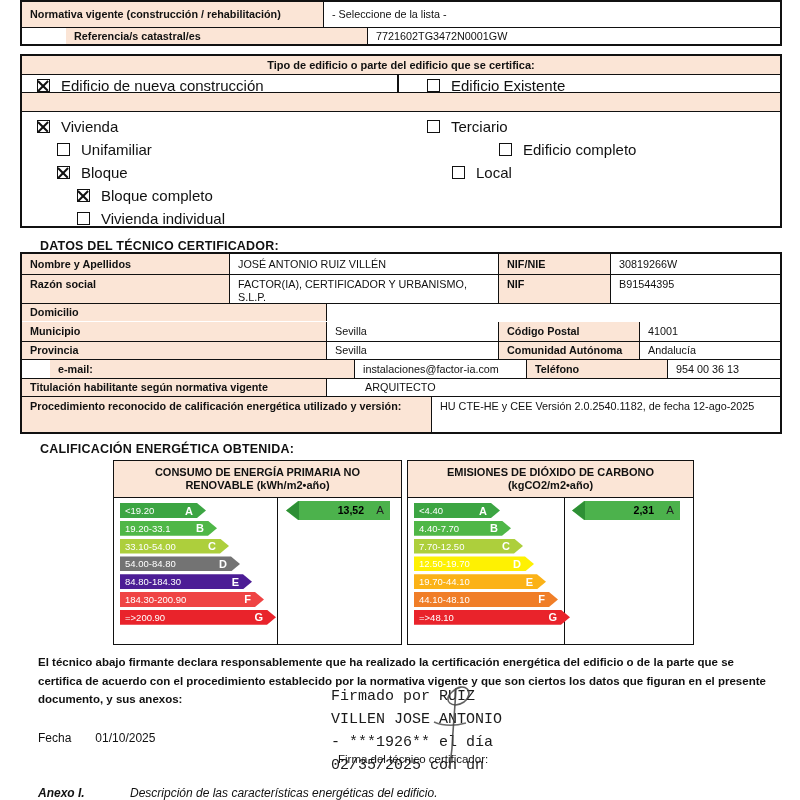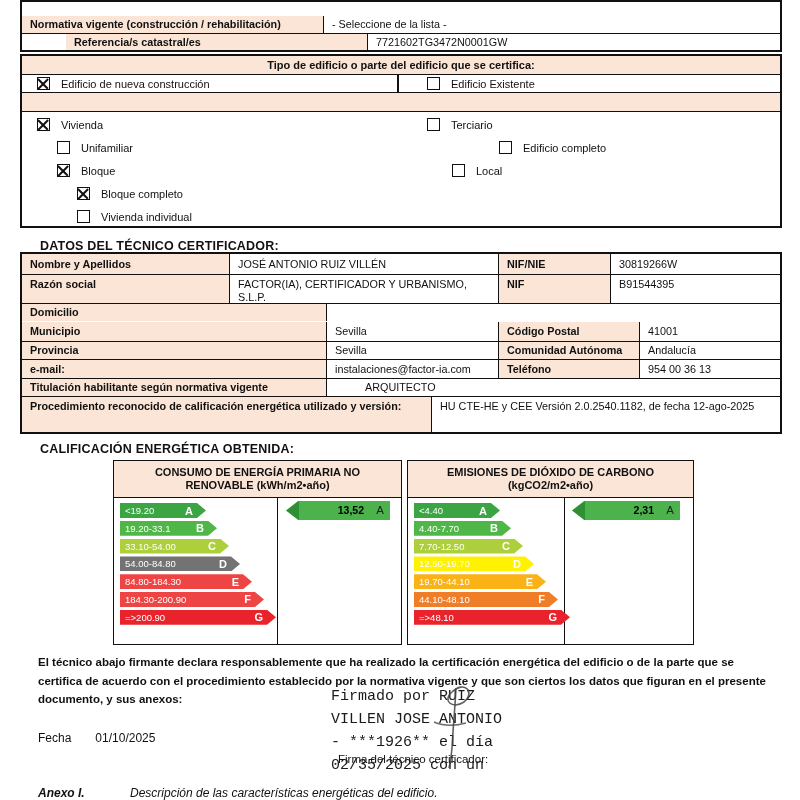--- a/index.html
+++ b/index.html
@@ -14,21 +14,21 @@
   .lblc{background:#fbe5d6;font-weight:700;border-right:1.5px solid #111;}
   .valc{background:#fff;}
   .peach{background:#fbe5d6;}
   
   .cb{position:relative;display:inline-block;width:13px;height:13px;border:1.6px solid #111;
       box-sizing:border-box;background:#fff;flex:none;}
   .cb.checked::before,.cb.checked::after{content:"";position:absolute;left:-2.2px;width:14.2px;
       height:1.6px;background:#111;top:calc(50% - .8px);}
   .cb.checked::before{transform:rotate(45deg);}
   .cb.checked::after{transform:rotate(-45deg);}
-  .cbitem{position:absolute;display:flex;align-items:center;gap:11px;font-size:11px;}
+  .cbitem{position:absolute;display:flex;align-items:center;gap:11px;font-size:15px;}
   
   .sechead{position:absolute;font-weight:700;font-size:12.5px;letter-spacing:.2px;}
   
   .echart{position:absolute;border:1.5px solid #111;box-sizing:border-box;background:#fff;}
   .ehead{background:#fbe5d6;border-bottom:1.5px solid #111;height:37px;display:flex;
          align-items:center;justify-content:center;text-align:center;font-weight:700;
          font-size:11px;line-height:13px;box-sizing:border-box;}
   .ehead span{max-width:240px;display:inline-block;}
   .ebody{display:flex;height:146px;}
   .scalecol{box-sizing:border-box;border-right:1.5px solid #111;padding-top:5px;}
@@ -57,21 +57,21 @@
   .anexo .al{font-weight:700;}
   .anexo .at{position:absolute;left:92px;top:0;width:600px;}
   .sig-svg{position:absolute;left:400px;top:678px;}
 </style>
 </head>
 <body>
 
 <div class="page">
 
   <div class="tbl" style="left:20px;top:0;width:762px;">
-    <div class="row" style="height:32px;align-items:flex-end;">
+    <div class="row" style="height:26px;">
       <div class="cell lblc" style="width:302px;">Normativa vigente (construcción / rehabilitación)</div>
       <div class="cell valc" style="flex:1;">- Seleccione de la lista -</div>
     </div>
     <div class="row" style="height:16px;">
       <div class="cell lblc" style="width:302px;margin-left:44px;">Referencia/s catastral/es</div>
       <div class="cell valc" style="flex:1;">7721602TG3472N0001GW</div>
     </div>
   </div>
 
   <div class="tbl" style="left:20px;top:54px;width:762px;height:174px;">
@@ -151,21 +151,21 @@
       <div class="cell valc" style="width:172px;border-right:1.5px solid #111;">Sevilla</div>
       <div class="cell lblc" style="width:141px;">Código Postal</div>
       <div class="cell valc" style="flex:1;">41001</div>
     </div>
     <div class="row" style="height:18px;">
       <div class="cell lblc" style="width:305px;">Provincia</div>
       <div class="cell valc" style="width:172px;border-right:1.5px solid #111;">Sevilla</div>
       <div class="cell lblc" style="width:141px;">Comunidad Autónoma</div>
       <div class="cell valc" style="flex:1;">Andalucía</div>
     </div>
-    <div class="row" style="height:19px;">
+    <div class="row" style="height:19px;padding-left:28px;">
       <div class="cell lblc" style="width:305px;">e-mail:</div>
       <div class="cell valc" style="width:172px;border-right:1.5px solid #111;">instalaciones@factor-ia.com</div>
       <div class="cell lblc" style="width:141px;">Teléfono</div>
       <div class="cell valc" style="flex:1;">954 00 36 13</div>
     </div>
     <div class="row" style="height:18px;">
       <div class="cell lblc" style="width:305px;">Titulación habilitante según normativa vigente</div>
       <div class="cell valc" style="flex:1;padding-left:38px;">ARQUITECTO</div>
     </div>
     <div class="row" style="height:35px;">
@@ -191,21 +191,21 @@
           <span class="band-letter">B</span>
         </div>
         <div class="band bw2" style="background: rgb(173, 207, 60);">
           <span>33.10-54.00</span>
           <span class="band-letter">C</span>
         </div>
         <div class="band bw3" style="background: #737373; text-align: center;">
           <span>54.00-84.80</span>
           <span class="band-letter">D</span>
         </div>
-        <div class="band bw4" style="background: #ef4444;">
+        <div class="band bw4" style="background: #4c1d95;">
           <span>84.80-184.30</span>
           <span class="band-letter">E</span>
         </div>
         <div class="band bw5" style="background: #ef4444;">
           <span>184.30-200.90</span>
           <span class="band-letter">F</span>
         </div>
         <div class="band bw6" style="background: rgb(233, 35, 43);">
           <span>=&gt;200.90</span>
           <span class="band-letter">G</span>

